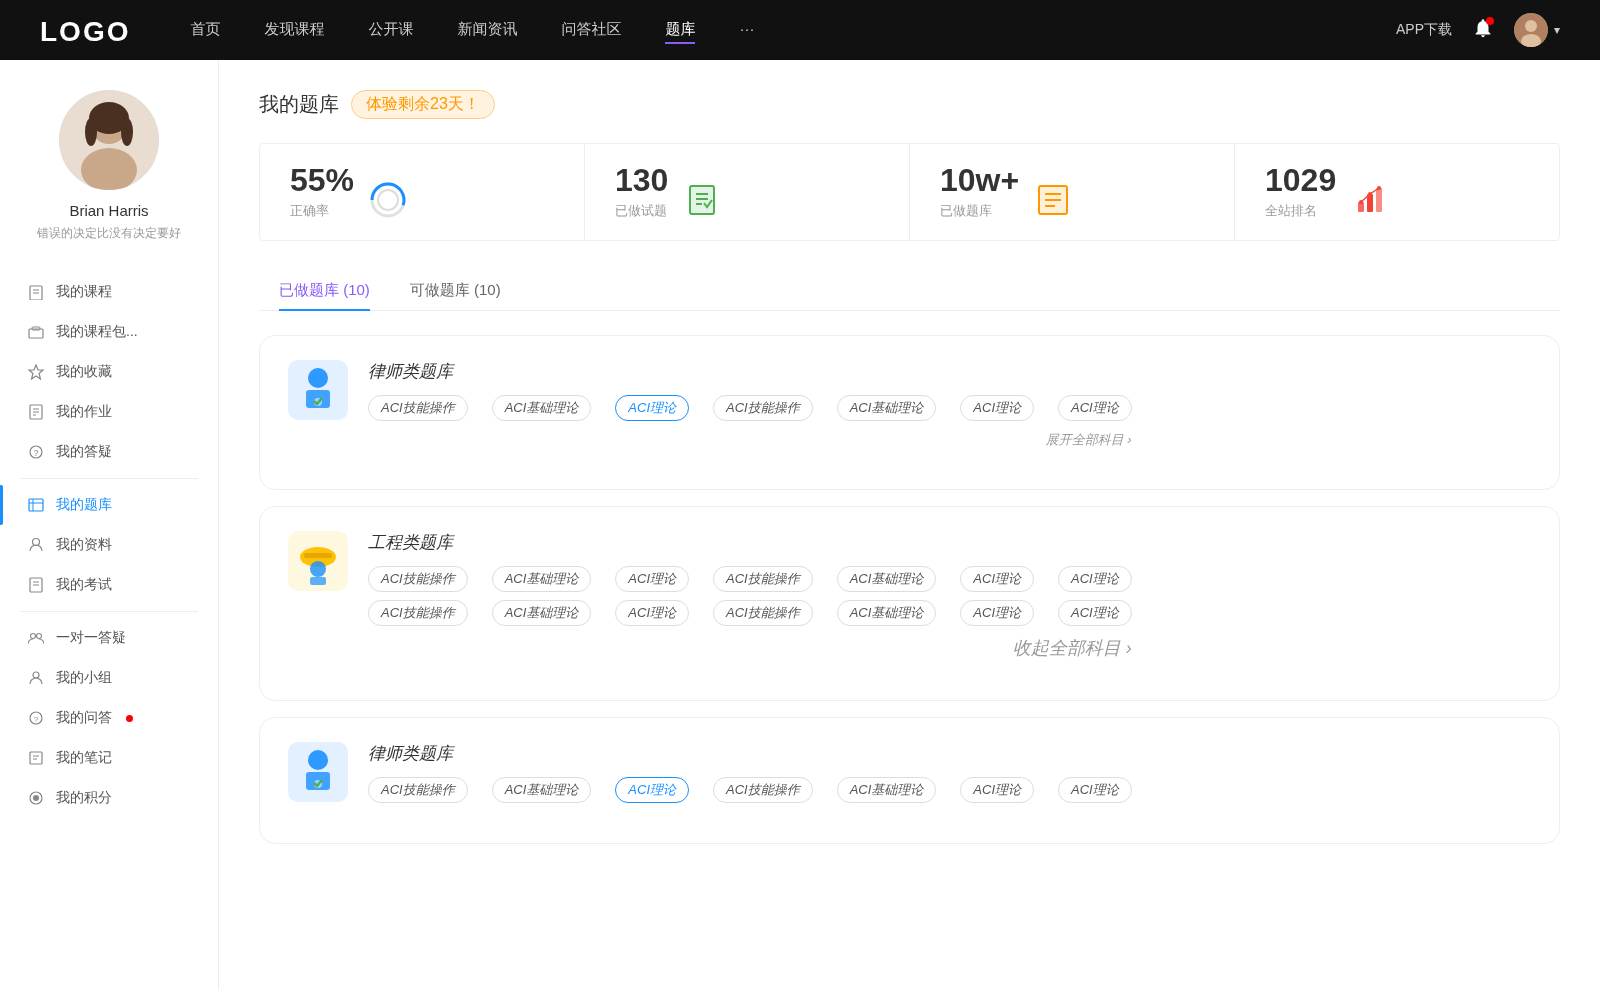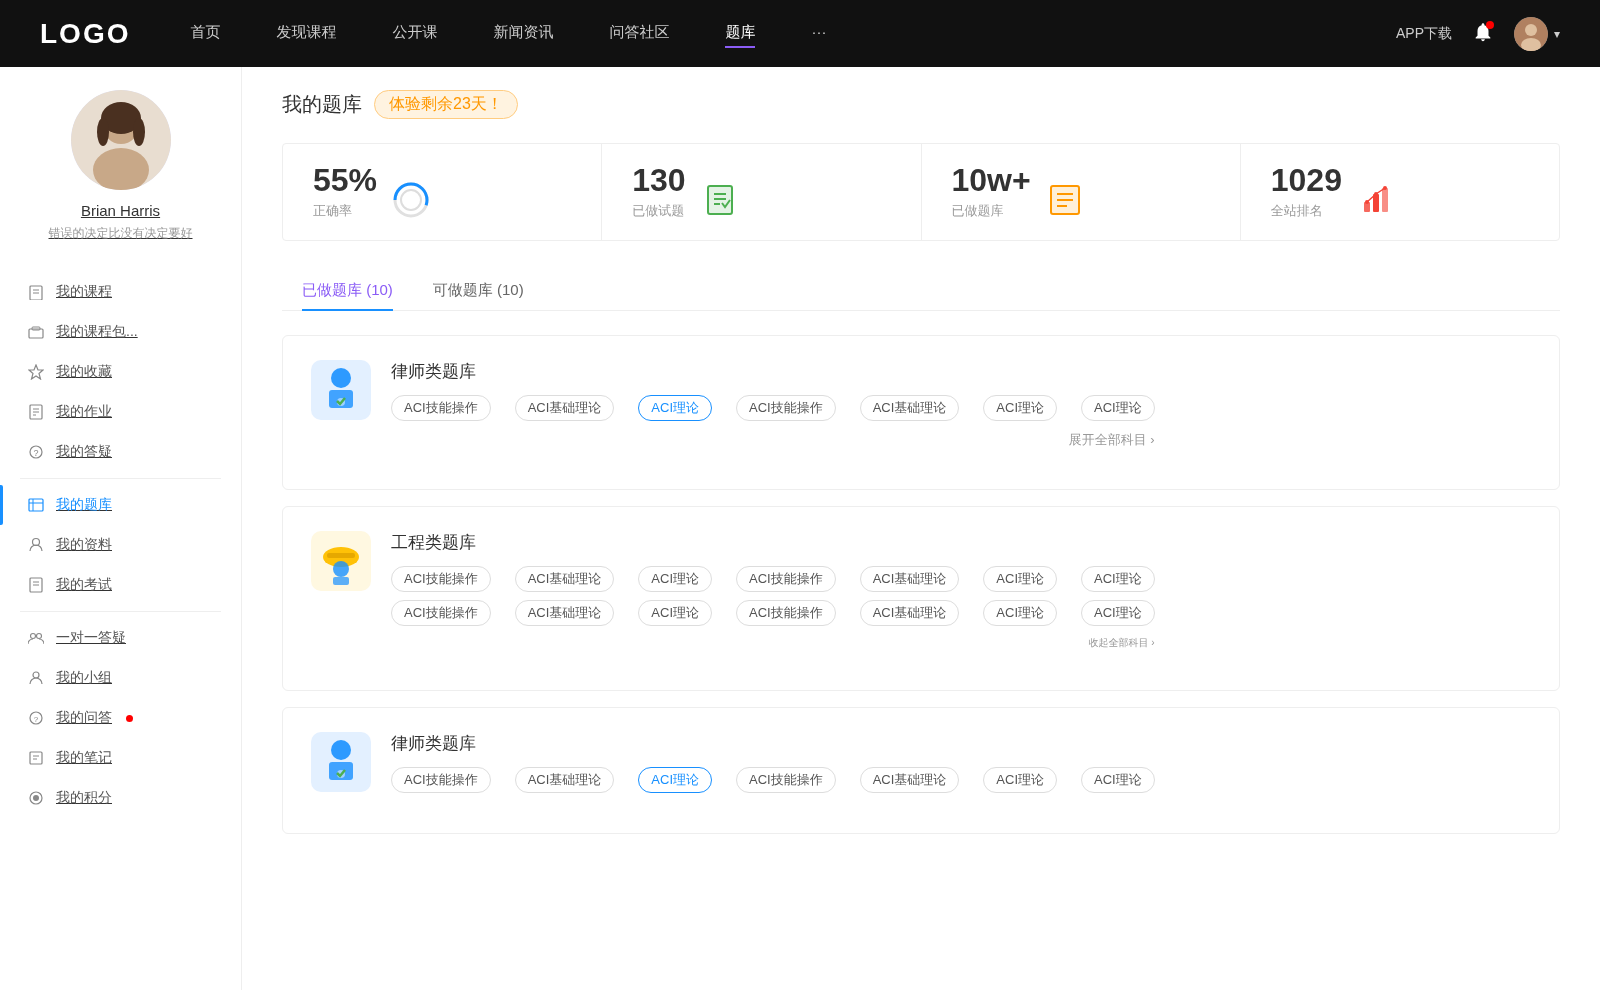--- a/index.html
+++ b/index.html
@@ -1,38 +1,37 @@
 <!DOCTYPE html>
 <html><head>
   <meta charset="utf-8">
   <style>
     * { box-sizing: border-box; margin: 0; padding: 0; }
     body { font-family: 'PingFang SC', 'Microsoft YaHei', sans-serif; background: #f5f5f5; color: #333; }
 
     
     .header {
       background: #111;
-      height: 67px;
-      display: flex;
-      align-items: center;
-      padding: 4px 40px;
+      height: 60px;
+      display: flex;
+      padding: 16px 40px;
       position: fixed;
       top: 0; left: 0; right: 0;
       z-index: 100;
     }
     .header-logo {
       color: white;
       font-size: 28px;
       font-weight: bold;
       letter-spacing: 2px;
       margin-right: 60px;
     }
     .header-nav {
       display: flex;
-      gap: 56px;
+      gap: 44px;
       flex: 1;
     }
     .header-nav-item {
       color: #ccc;
       font-size: 15px;
       cursor: pointer;
       padding: 4px 0;
     }
     .header-nav-item.active {
       color: white;
@@ -82,26 +81,25 @@
 
     
     .main-layout {
       margin-top: 60px;
       display: flex;
       min-height: calc(100vh - 60px);
     }
 
     
     .sidebar {
-      width: 242px;
+      width: 219px;
       background: white;
       border-right: 1px solid #eee;
       flex-shrink: 0;
       padding-bottom: 40px;
-      text-decoration: underline;
     }
     .sidebar-profile {
       display: flex;
       flex-direction: column;
       align-items: center;
       padding: 30px 20px 20px;
     }
     .profile-avatar {
       width: 100px;
       height: 100px;
@@ -259,23 +257,24 @@
       content: '';
       position: absolute;
       bottom: -1px; left: 20px; right: 20px;
       height: 2px;
       background: #1890ff;
     }
 
     
     .qbank-section {
       border: 1px solid #eee;
-      border-radius: 6px;
+      border-radius: 16px;
       padding: 24px 28px;
       margin-bottom: 16px;
+      font-style: italic;
     }
     .qbank-header {
       display: flex;
       align-items: flex-start;
       gap: 20px;
       margin-bottom: 16px;
     }
     .qbank-icon {
       width: 60px;
       height: 60px;
@@ -312,21 +311,21 @@
     .expand-link {
       text-align: right;
       color: #999;
       font-size: 13px;
       cursor: pointer;
       margin-top: 10px;
     }
     .collapse-link {
       text-align: right;
       color: #999;
-      font-size: 10px;
+      font-size: 18px;
       cursor: pointer;
       margin-top: 10px;
     }
   </style>
 </head>
 <body>
 
 <header class="header">
   <div class="header-logo">LOGO</div>
   <nav class="header-nav">

